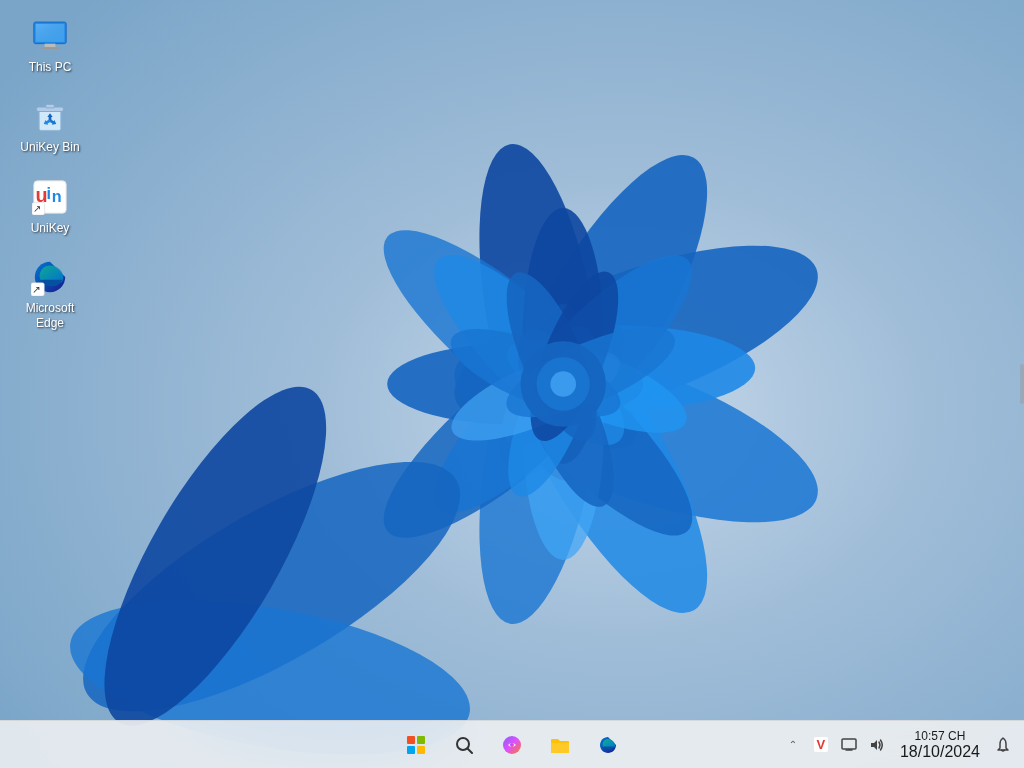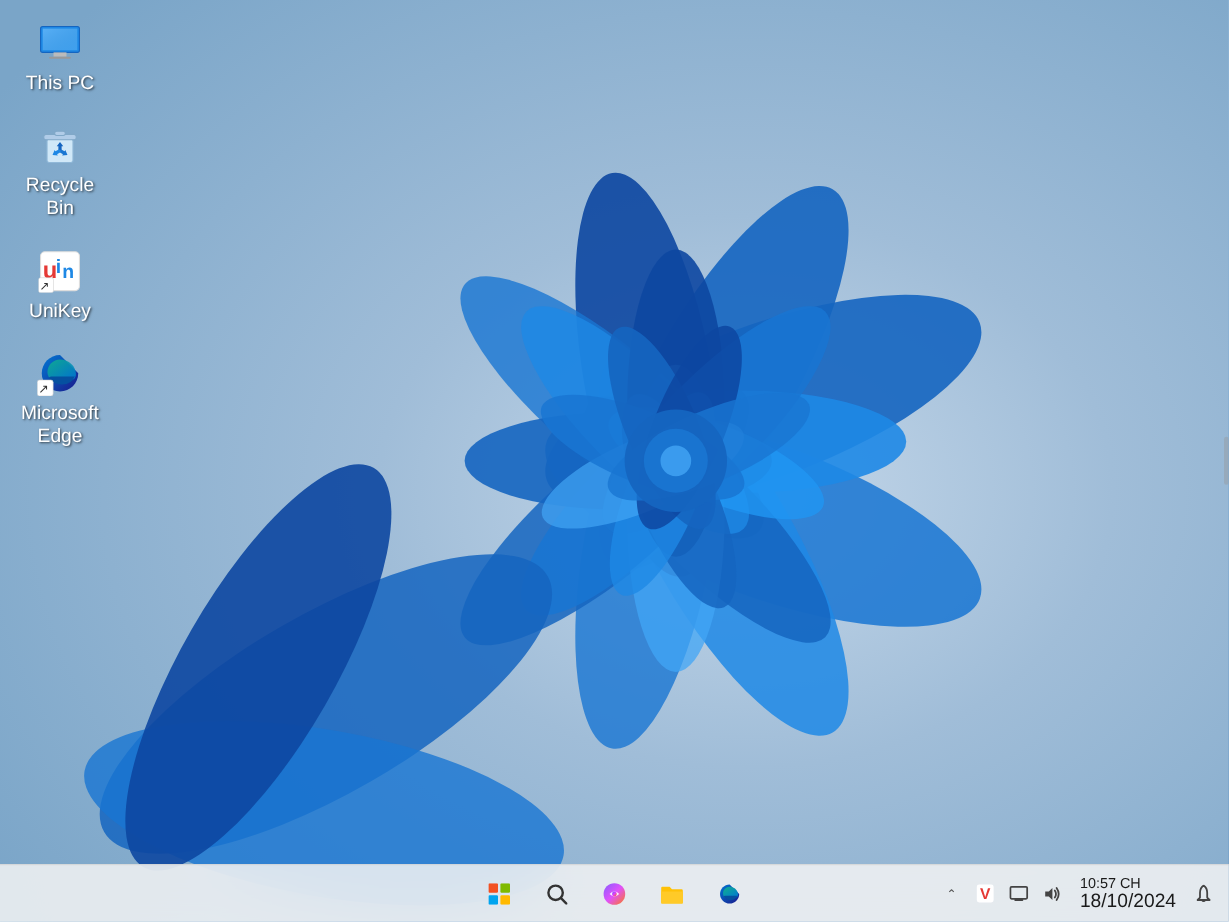--- a/index.html
+++ b/index.html
@@ -55,21 +55,21 @@
       height: 40px;
       display: flex;
       align-items: center;
       justify-content: center;
       position: relative;
       margin-bottom: 4px;
     }
 
     .desktop-icon .icon-label {
       color: white;
-      font-size: 16px;
+      font-size: 12px;
       text-align: center;
       text-shadow: 1px 1px 2px rgba(0,0,0,0.7);
       line-height: 1.2;
       word-break: break-word;
     }
 
     
     .this-pc-icon {
       width: 36px;
       height: 32px;
@@ -149,21 +149,21 @@
       justify-content: center;
       cursor: pointer;
       border-radius: 4px;
       font-size: 13px;
       color: #333;
     }
 
     #clock-area {
       display: flex;
       flex-direction: column;
-      align-items: flex-start;
+      align-items: center;
       justify-content: center;
       padding: 0 8px;
       cursor: pointer;
       border-radius: 4px;
       min-width: 70px;
     }
 
     #clock-time {
       font-size: 12px;
       color: #1a1a1a;
@@ -292,21 +292,21 @@
 
           <rect x="15" y="7" width="10" height="4" rx="2" fill="#b0cce8" stroke="#80a8c8" stroke-width="1"></rect>
 
           <g transform="translate(20, 25)" fill="#1976d2">
             <path d="M0,-8 L3,-4 L1.5,-4 L1.5,0 L-1.5,0 L-1.5,-4 L-3,-4 Z" transform="rotate(0)" fill="#1565c0"></path>
             <path d="M0,-8 L3,-4 L1.5,-4 L1.5,0 L-1.5,0 L-1.5,-4 L-3,-4 Z" transform="rotate(120)" fill="#1976d2"></path>
             <path d="M0,-8 L3,-4 L1.5,-4 L1.5,0 L-1.5,0 L-1.5,-4 L-3,-4 Z" transform="rotate(240)" fill="#1e88e5"></path>
           </g>
         </svg>
       </div>
-      <span class="icon-label">Recycle Bin</span>
+      <span class="icon-label">UniKey Bin</span>
     </div>
 
     <div class="desktop-icon">
       <div class="icon-img">
         <svg class="unikey-icon" viewBox="0 0 40 40" xmlns="http://www.w3.org/2000/svg">
 
           <rect x="2" y="2" width="36" height="36" rx="4" fill="white" stroke="#ddd" stroke-width="1"></rect>
 
           <text x="4" y="26" font-size="22" font-weight="bold" fill="#e53935" font-family="Arial">u</text>
 

